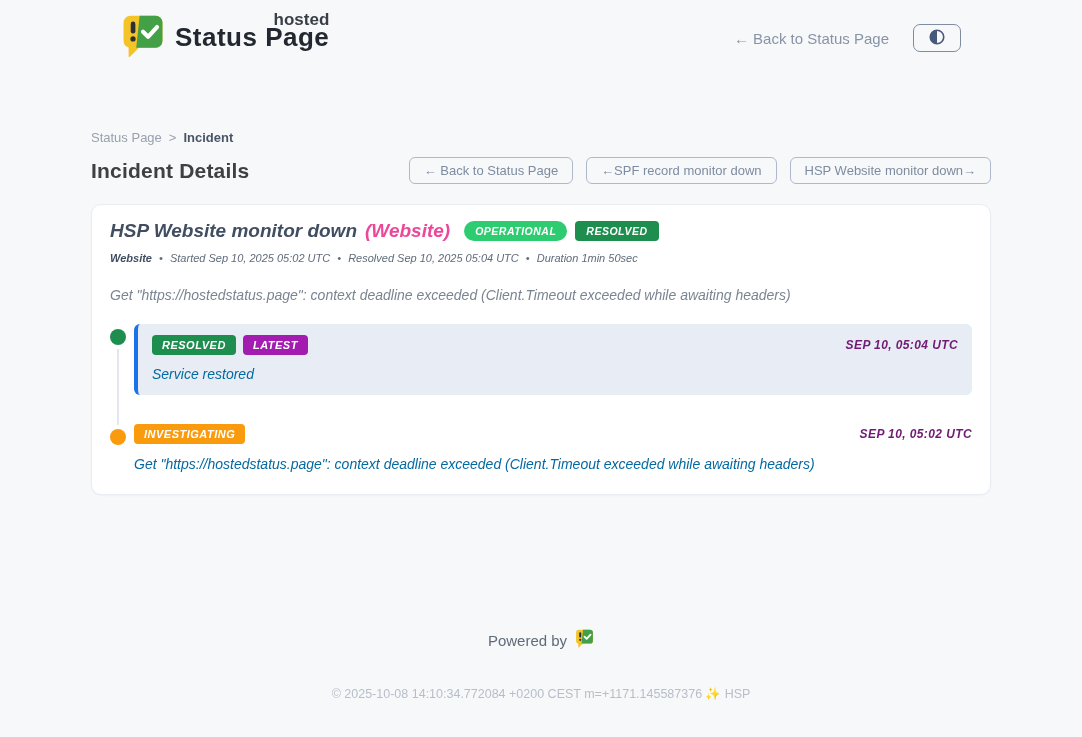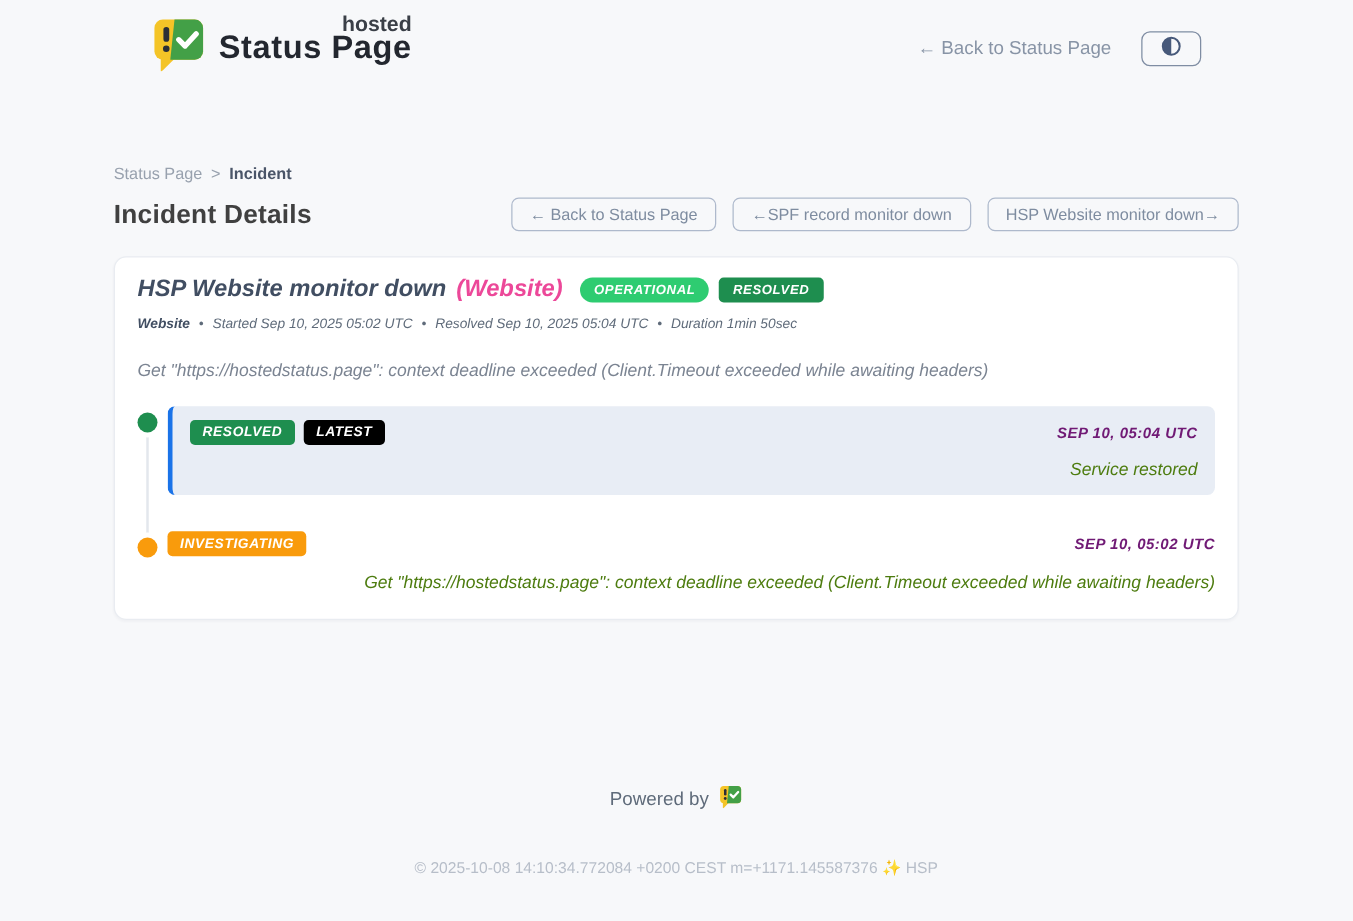--- a/index.html
+++ b/index.html
@@ -56,25 +56,25 @@
   .t-entry + .t-entry { margin-top:29px; }
   .t-dot { width:16px; height:16px; border-radius:50%; flex:0 0 16px; margin-top:5px; box-shadow:0 0 0 4px #ffffff; position:relative; z-index:2; }
   .t-dot.green { background:#1e8e4f; }
   .t-dot.orange { background:#f99b0c; }
   .t-content { flex:1; margin-left:8px; position:relative; z-index:1; }
 
   .t-box { background:#e8edf5; border-left:4px solid #1a73e8; border-radius:6px; padding:11px 14px 13px 14px; position:relative; }
   .t-badges { display:flex; gap:7px; }
   .t-badge { font-size:11px; font-weight:bold; color:#fff; letter-spacing:.5px; padding:4px 10px; border-radius:4px; }
   .t-badge.green { background:#1e8e4f; }
-  .t-badge.blue { background:#000000; }
+  .t-badge.blue { background:#a21caf; }
   .t-badge.orange { background:#f99b0c; }
   .t-time { font-size:12px; font-weight:600; color:#701a75; letter-spacing:.4px; white-space:nowrap; }
   .t-box .t-time { position:absolute; top:14px; right:14px; }
-  .t-msg { margin-top:11px; font-size:14px; color:#4d7c0f;text-align:right; }
+  .t-msg { margin-top:11px; font-size:14px; color:#0369a1; }
   .t-head-row { display:flex; justify-content:space-between; align-items:center; }
   .t-entry.plain .t-msg { margin-top:12px; }
 
   
   .footer { margin-top:auto; padding-bottom:36px; text-align:center; }
   .powered { display:flex; align-items:center; justify-content:center; gap:8px; font-size:15px; color:#5f6b7a; }
   .copyright { margin-top:35px; font-size:12.5px; color:#b7bec9; }
 </style>
 </head>
 <body>

